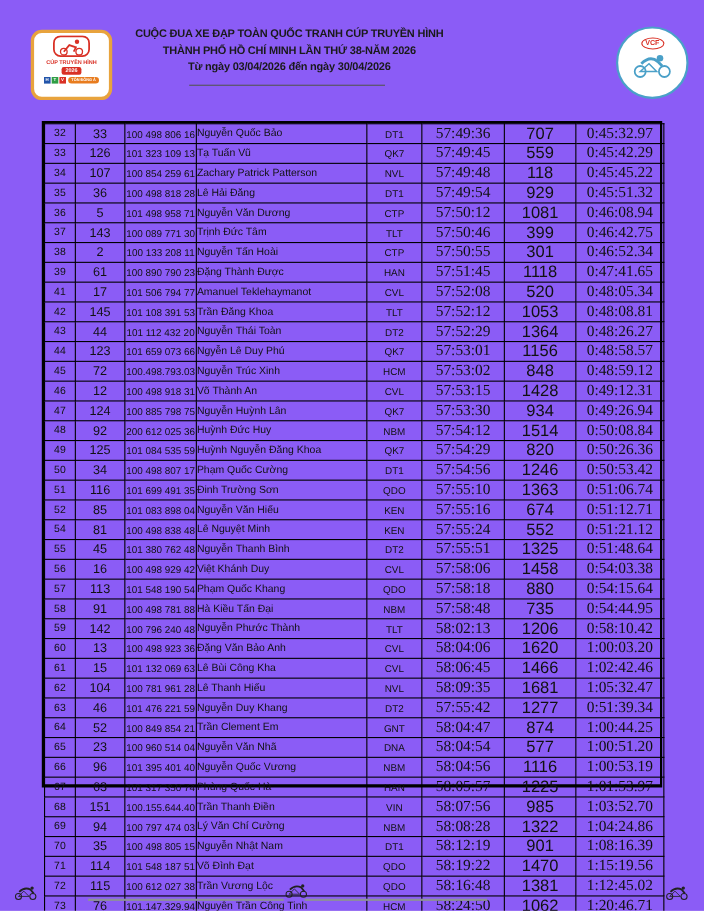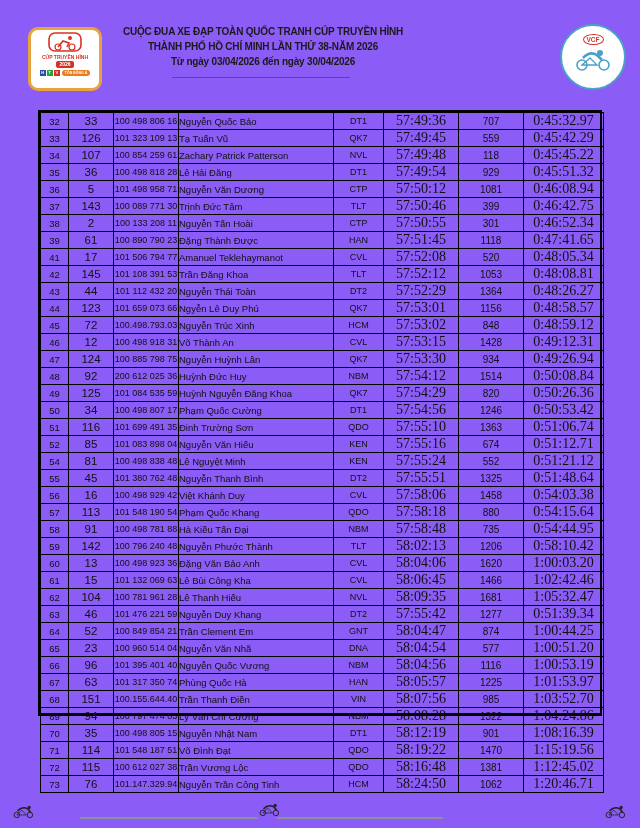--- a/index.html
+++ b/index.html
@@ -37,21 +37,21 @@
                 border:2px solid #000; border-bottom-width:3px; }
   table.results { border-collapse:collapse; table-layout:fixed; width:100%; height:100%; }
   table.results td { border:1px solid #000; overflow:hidden; white-space:nowrap; vertical-align:middle;
                      color:#111; padding:0; }
   td.col-rank   { font-size:9.5px; text-align:center; }
   td.col-bib    { font-size:11.5px; text-align:center; }
   td.col-uci_id { font-size:9px; text-align:center; }
   td.col-name   { font-size:9.5px; text-align:left; padding-left:4px; }
   td.col-team   { font-size:9px; text-align:center; }
   td.col-time   { font-size:14px; text-align:center; font-family:"Liberation Serif", serif; }
-  td.col-points { font-size:10px; text-align:center; }
+  td.col-points { font-size:15px; text-align:center; }
   td.col-gap    { font-size:14px; text-align:center; font-family:"Liberation Serif", serif; }
 
   
   .sig-line { position:absolute; top:817px; border-top:2px solid #8c9196; }
   .sig-line.one { left:80px; width:178px; }
   .sig-line.two { left:277px; width:166px; }
   .cyclist { position:absolute; width:22px; height:15px; }
   .cyclist.left { left:12px; top:804px; }
   .cyclist.mid { left:258px; top:802px; }
   .cyclist.right { left:604px; top:804px; }

